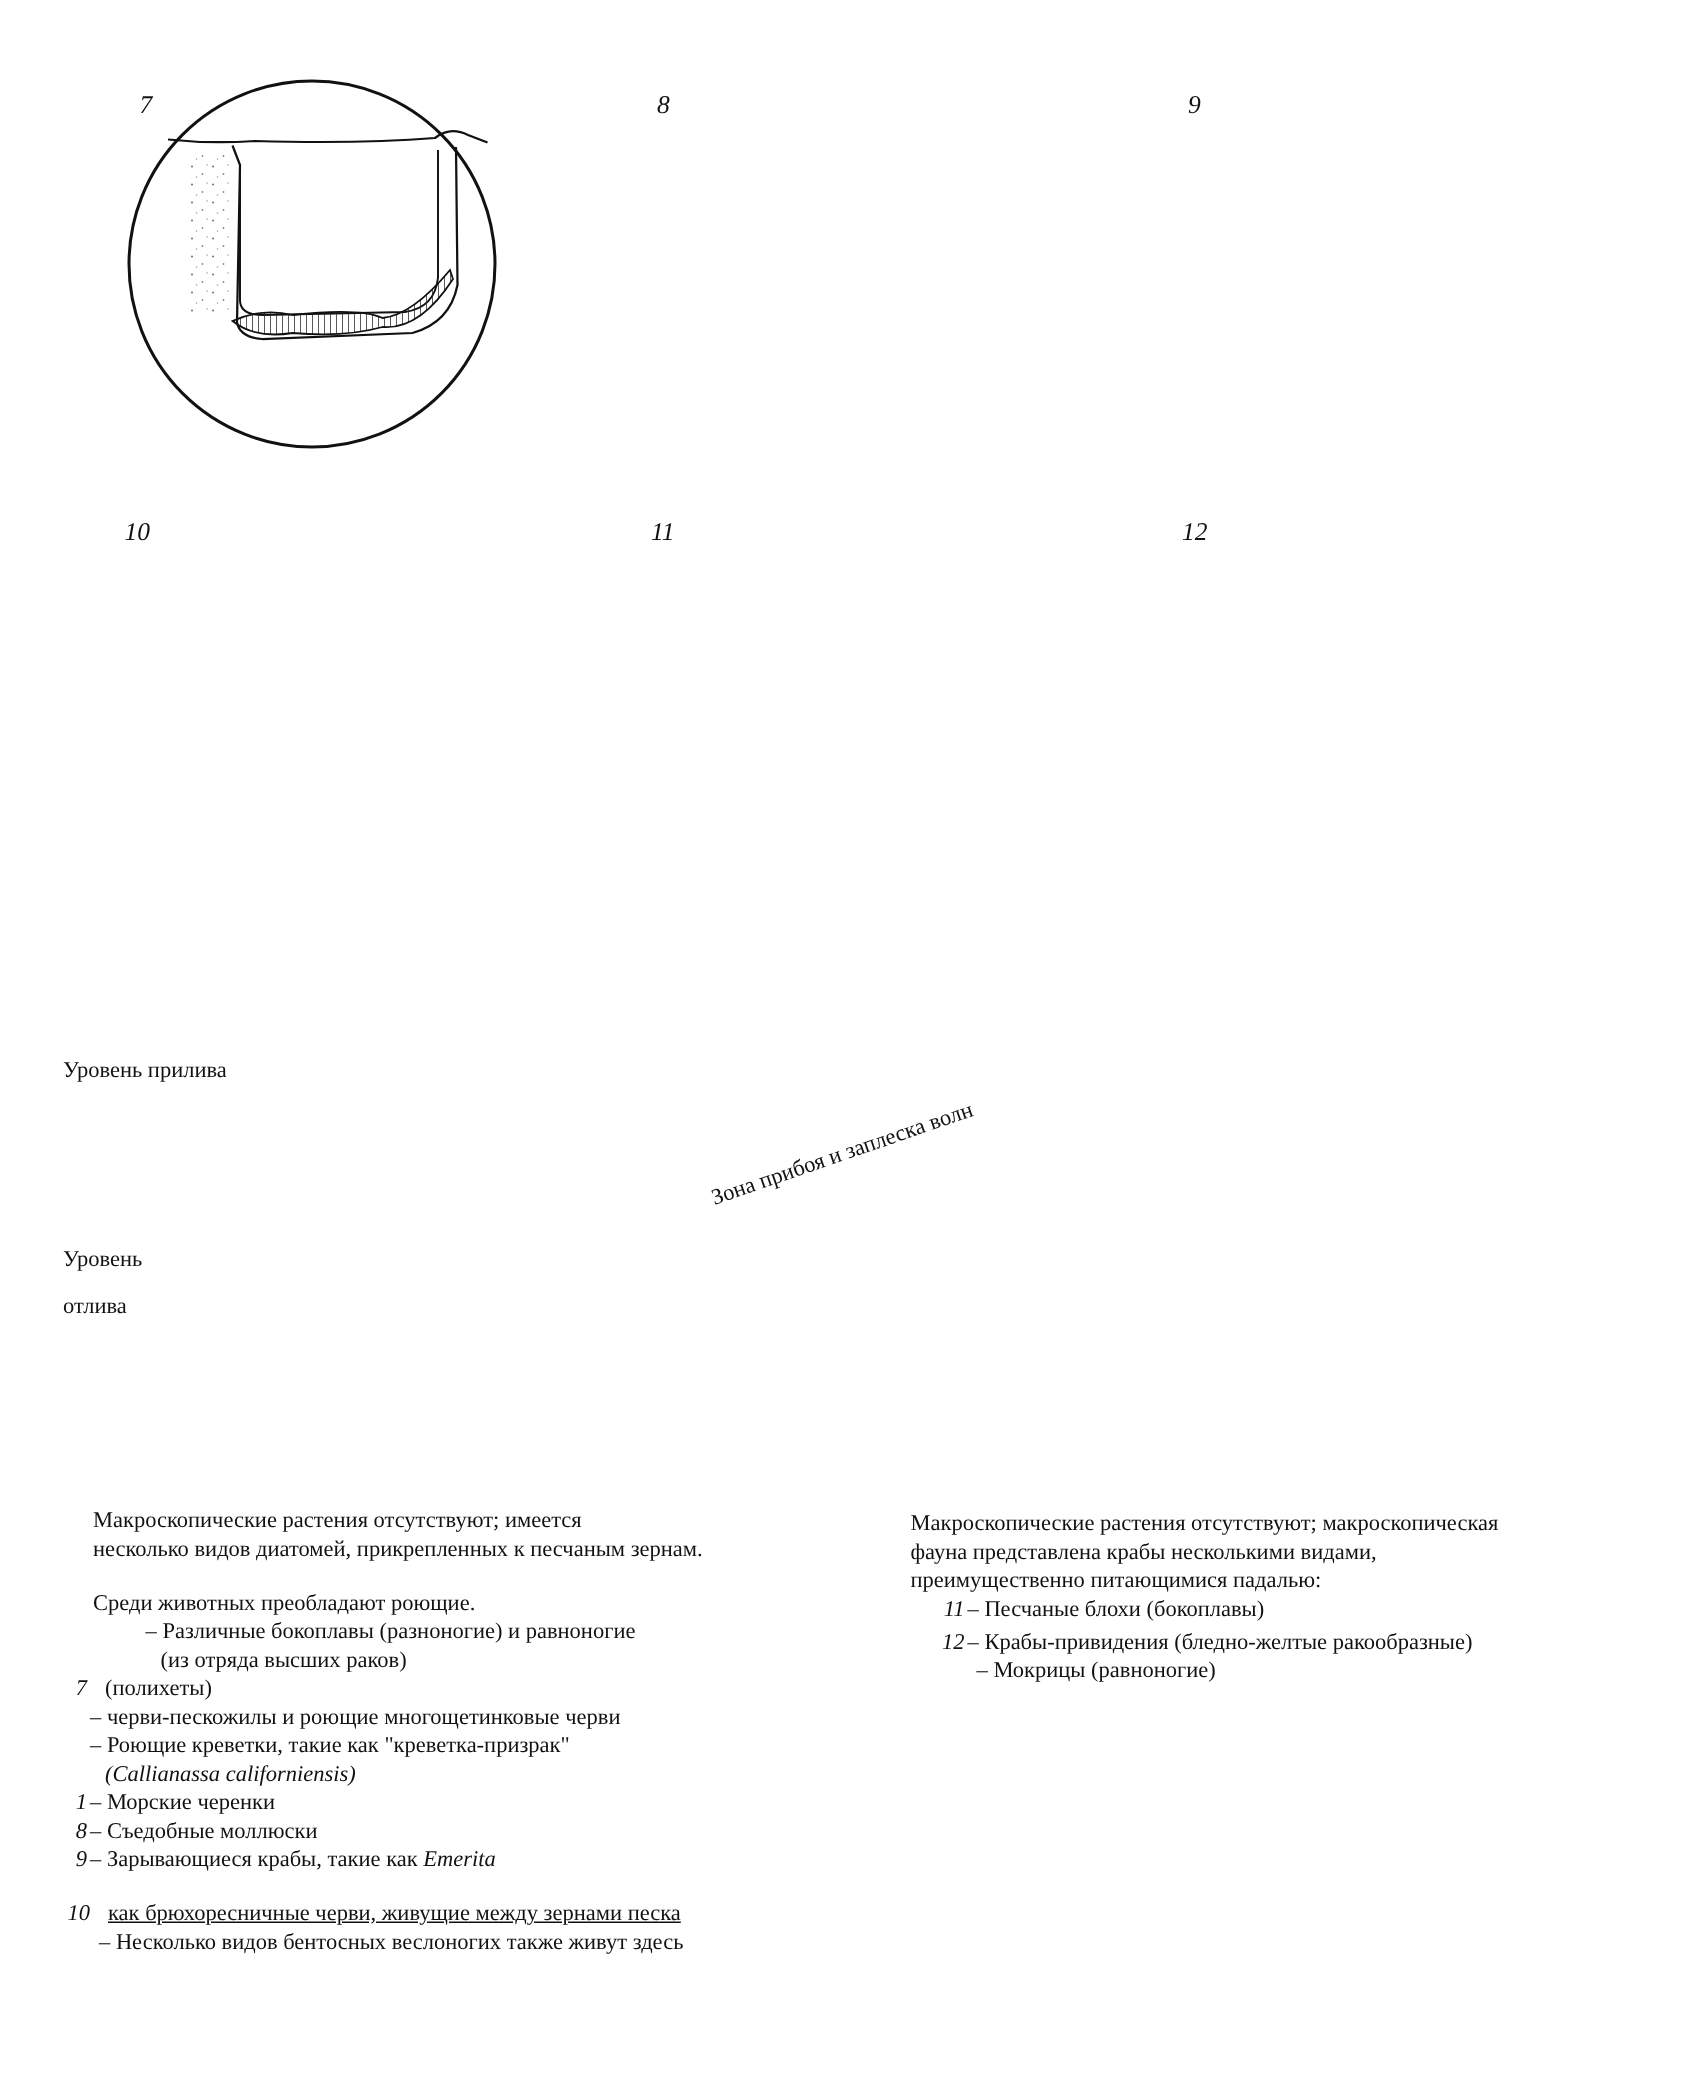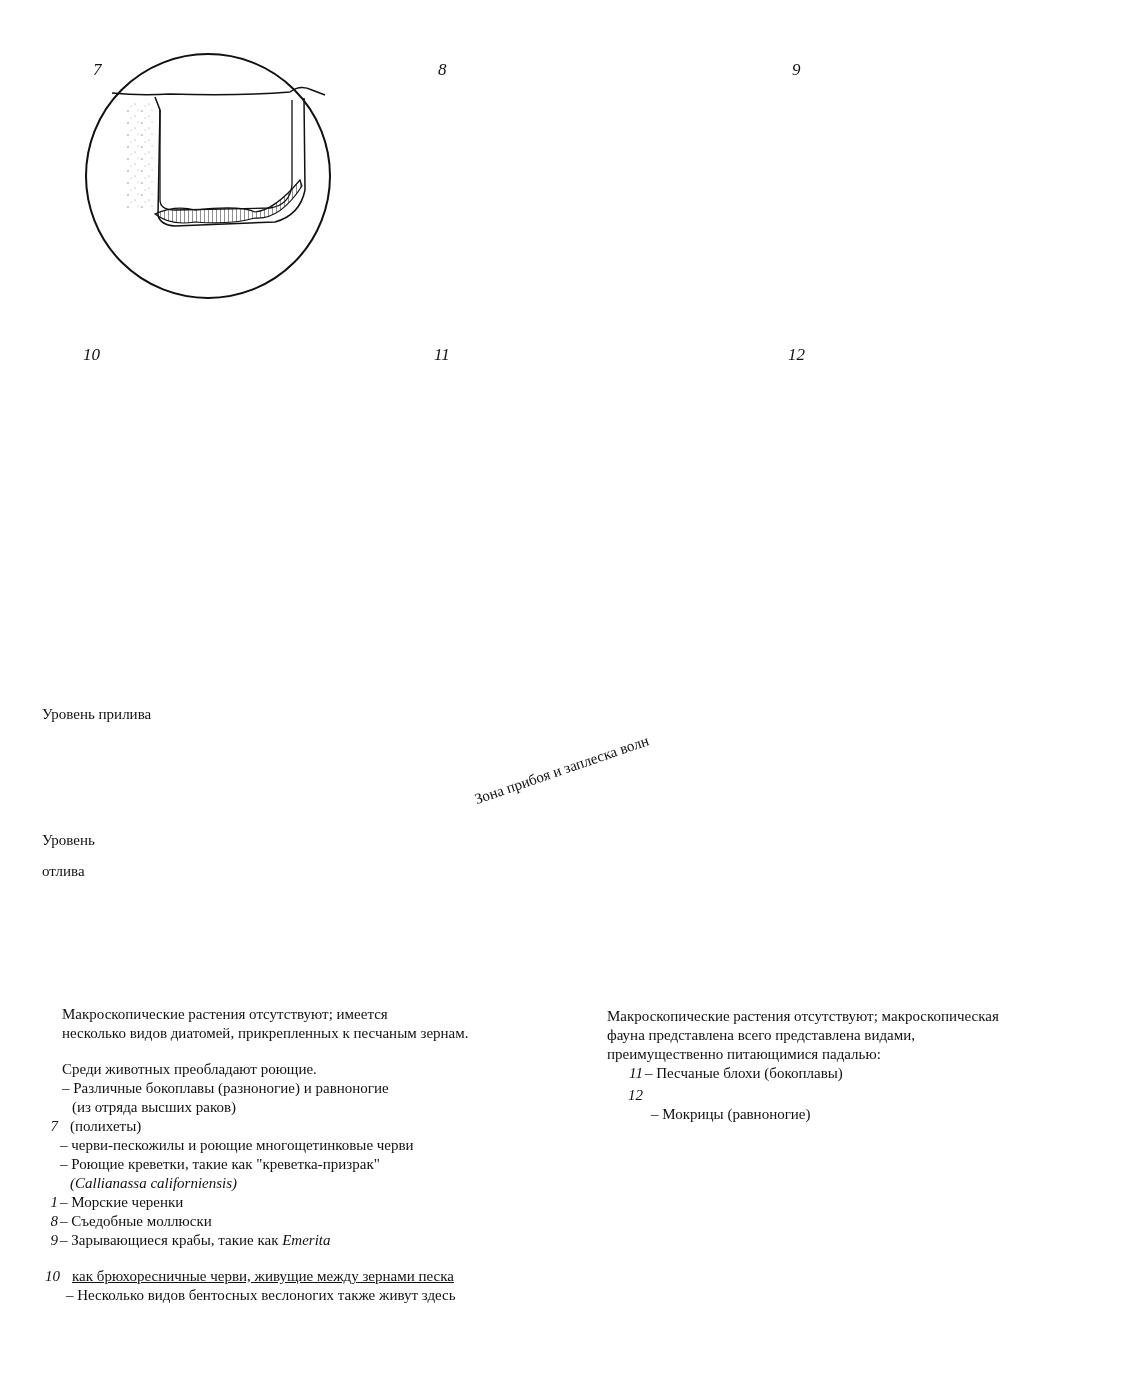--- a/index.html
+++ b/index.html
@@ -4,21 +4,21 @@
 <style>
   html, body { margin: 0; padding: 0; background: #ffffff; }
   body { width: 1133px; height: 1388px; position: relative; overflow: hidden;
          font-family: "Liberation Serif", serif; color: #111; }
   .fig { position: absolute; left: 0; top: 0; }
   .circle-num { position: absolute; font-style: italic; font-size: 17px; }
   .lbl { position: absolute; font-size: 15px; line-height: 18px; }
   .text-block { position: absolute; font-size: 15px; line-height: 19px; }
   .text-block p { margin: 0; }
   .gap { height: 17px; }
-  .item { display: flex; }
+  .item { display: flex; margin-left: 35px; }
   .num { font-style: italic; display: inline-block; text-align: right; }
   .ital { font-style: italic; }
 </style>
 </head>
 <body>
 
 
 
 
 <svg class="fig" width="1133" height="1000" viewBox="0 0 1133 1000">
@@ -196,28 +196,29 @@
     </div>
   </div>
   <div class="item" style="margin-left:4px;">
     <p>– Несколько видов бентосных веслоногих также живут здесь</p>
   </div>
 </div>
 
 
 <div class="text-block" style="left:607px;top:1007px;width:500px;font-family:Liberation Serif, serif;">
   <p>Макроскопические растения отсутствуют;  макроскопическая</p>
-  <p>фауна представлена всего представлена видами,</p>
+  <p>фауна представлена крабы несколькими видами,</p>
   <p>преимущественно  питающимися падалью:</p>
   <div class="item" style="margin-left:18px;">
     <span class="num" style="width:18px;margin-right:2px;">11</span>
     <p>– Песчаные блохи (бокоплавы)</p>
   </div>
   <div class="item" style="margin-left:18px;margin-top:3px;">
     <span class="num" style="width:18px;margin-right:2px;">12</span>
+    <p>– Крабы-привидения (бледно-желтые ракообразные)</p>
   </div>
   <div class="item" style="margin-left:44px;">
     <p>– Мокрицы (равноногие)</p>
   </div>
 </div>
 
 
 
 
 </body></html>

